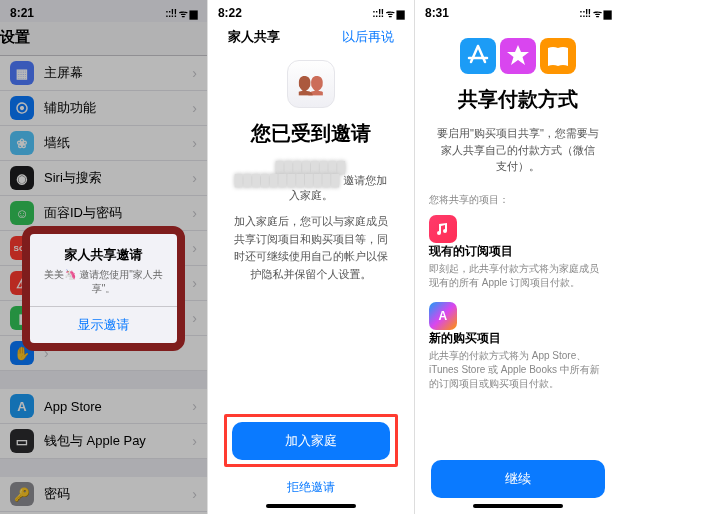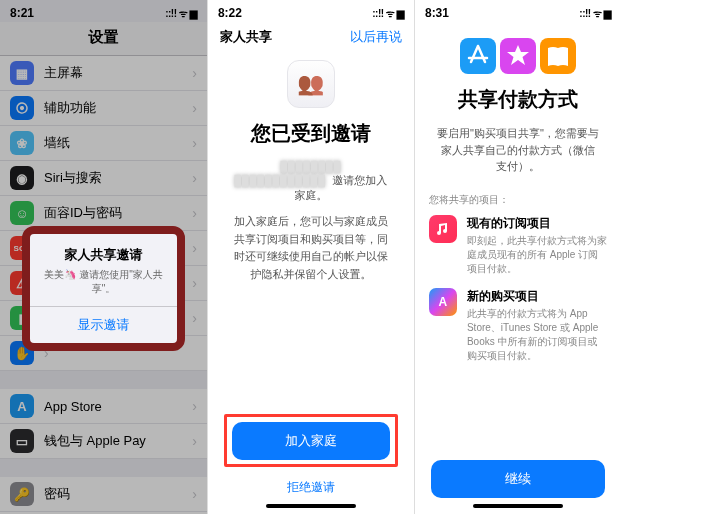--- a/index.html
+++ b/index.html
@@ -7,63 +7,63 @@
   .container { display: flex; width: 621px; height: 514px; }
   .phone { width: 240px; height: 514px; position: relative; overflow: hidden; }
   .phone1 { background: #efeff4; }
   .phone2, .phone3 { background: #fff; }
   .phone + .phone { border-left: 1px solid #ddd; }
 
   .status { display: flex; justify-content: space-between; align-items: center; padding: 6px 10px 2px; font-size: 12px; font-weight: 600; }
   .status .right { font-size: 10px; letter-spacing: -0.5px; }
 
   
-  .nav1 { text-align: center; font-size: 15px; font-weight: 600; padding: 6px 0 8px; border-bottom: 0.5px solid #c8c7cc; background: #f7f7f8; position: relative; }
+  .nav1 { font-size: 15px; font-weight: 600; padding: 6px 0 8px; border-bottom: 0.5px solid #c8c7cc; background: #f7f7f8; position: relative; }
   .list { background: #fff; }
   .row { display: flex; align-items: center; padding: 5px 10px; border-bottom: 0.5px solid #e5e5ea; }
   .row .icn { width: 24px; height: 24px; border-radius: 6px; margin-right: 10px; display: flex; align-items: center; justify-content: center; font-size: 13px; color: #fff; flex-shrink: 0; }
   .row .lbl { font-size: 13px; color: #000; flex: 1; }
   .row .chev { color: #c7c7cc; font-size: 14px; }
   .group-gap { height: 18px; background: #efeff4; }
 
   .dim { position: absolute; inset: 0; background: rgba(0,0,0,0.28); }
   .alert { position: absolute; left: 22px; right: 22px; top: 226px; background: #f2f2f7; border-radius: 12px; overflow: hidden; border: 8px solid #7f1d1d; }
   .alert-h { text-align: center; padding: 12px 14px 10px; }
   .alert-title { font-size: 13px; font-weight: 600; margin-bottom: 4px; }
   .alert-msg { font-size: 10px; color: #666; }
   .alert-btns { display: flex; border-top: 0.5px solid #c8c7cc; }
   .alert-btns div { flex: 1; text-align: center; padding: 9px 0; font-size: 13px; color: #0a7aff; }
   .alert-btns div + div { border-left: 0.5px solid #c8c7cc; font-weight: 600; }
 
   
-  .nav2 { display: flex; justify-content: space-between; padding: 6px 12px 8px; font-size: 13px; }
+  .nav2 { display: flex; justify-content: space-between; padding: 6px 20px 8px; font-size: 13px; }
   .nav2 .l { font-weight: 600; }
   .nav2 .r { color: #0a7aff; }
   .hero2 { text-align: center; padding: 6px 24px 0; }
   .hero-icn { width: 48px; height: 48px; border-radius: 12px; background: linear-gradient(180deg,#fefefe,#efeff4); margin: 0 auto 12px; display: flex; align-items: center; justify-content: center; border: 0.5px solid #e5e5ea; }
   .hero-icn span { font-size: 22px; filter: hue-rotate(160deg) saturate(0.6); }
   .hero-t { font-size: 20px; font-weight: 600; margin-bottom: 14px; }
-  .hero-sub { font-size: 11px; color: #555; margin-bottom: 10px; font-family: Liberation Mono, monospace; }
+  .hero-sub { font-size: 11px; color: #555; margin-bottom: 10px; }
   .hero-sub .blur { color: #ddd; text-shadow: 0 0 4px #bbb; letter-spacing: 1px; }
   .hero-p { font-size: 11px; color: #555; line-height: 1.6; }
 
   .bottom2 { position: absolute; left: 0; right: 0; bottom: 6px; padding: 0 16px; }
   .redbox { border: 3px solid #ff3b30; padding: 5px 5px 4px; border-radius: 2px; margin-bottom: 6px; margin-top: 13px; }
   .primary-btn { background: #0a7aff; color: #fff; text-align: center; padding: 10px 0; border-radius: 10px; font-size: 13px; font-weight: 500; }
   .link-btn { text-align: center; color: #0a7aff; font-size: 12px; padding: 6px 0 2px; }
   .homebar { width: 90px; height: 4px; background: #000; border-radius: 2px; margin: 6px auto 0; }
 
   
   .hero3 { text-align: center; padding: 14px 22px 0; }
   .tri-icons { display: flex; gap: 0; justify-content: center; margin-bottom: 10px; }
   .tri-icons .ic { width: 40px; height: 40px; display:flex; align-items:center; justify-content:center; font-size: 28px; }
   .hero3-t { font-size: 20px; font-weight: 600; margin-bottom: 12px; }
   .hero3-p { font-size: 11px; color: #555; line-height: 1.5; }
   .sect-label { font-size: 10px; color: #888; padding: 18px 14px 4px; }
-  .item3 { display: flex; padding: 4px 14px 8px; }
+  .item3 { display: flex; padding: 4px 14px 8px; flex-direction: column; }
   .item3 .ic { width: 28px; height: 28px; border-radius: 7px; margin-right: 10px; display:flex; align-items:center; justify-content:center; font-size: 15px; flex-shrink:0; }
   .item3 .tt { font-size: 12px; font-weight: 600; margin-bottom: 2px; }
   .item3 .dd { font-size: 10px; color: #888; line-height: 1.4; }
   .bottom3 { position: absolute; left: 0; right: 0; bottom: 6px; padding: 0 16px; }
 
   svg { display: block; }
 </style>
 </head>
 <body>
 

